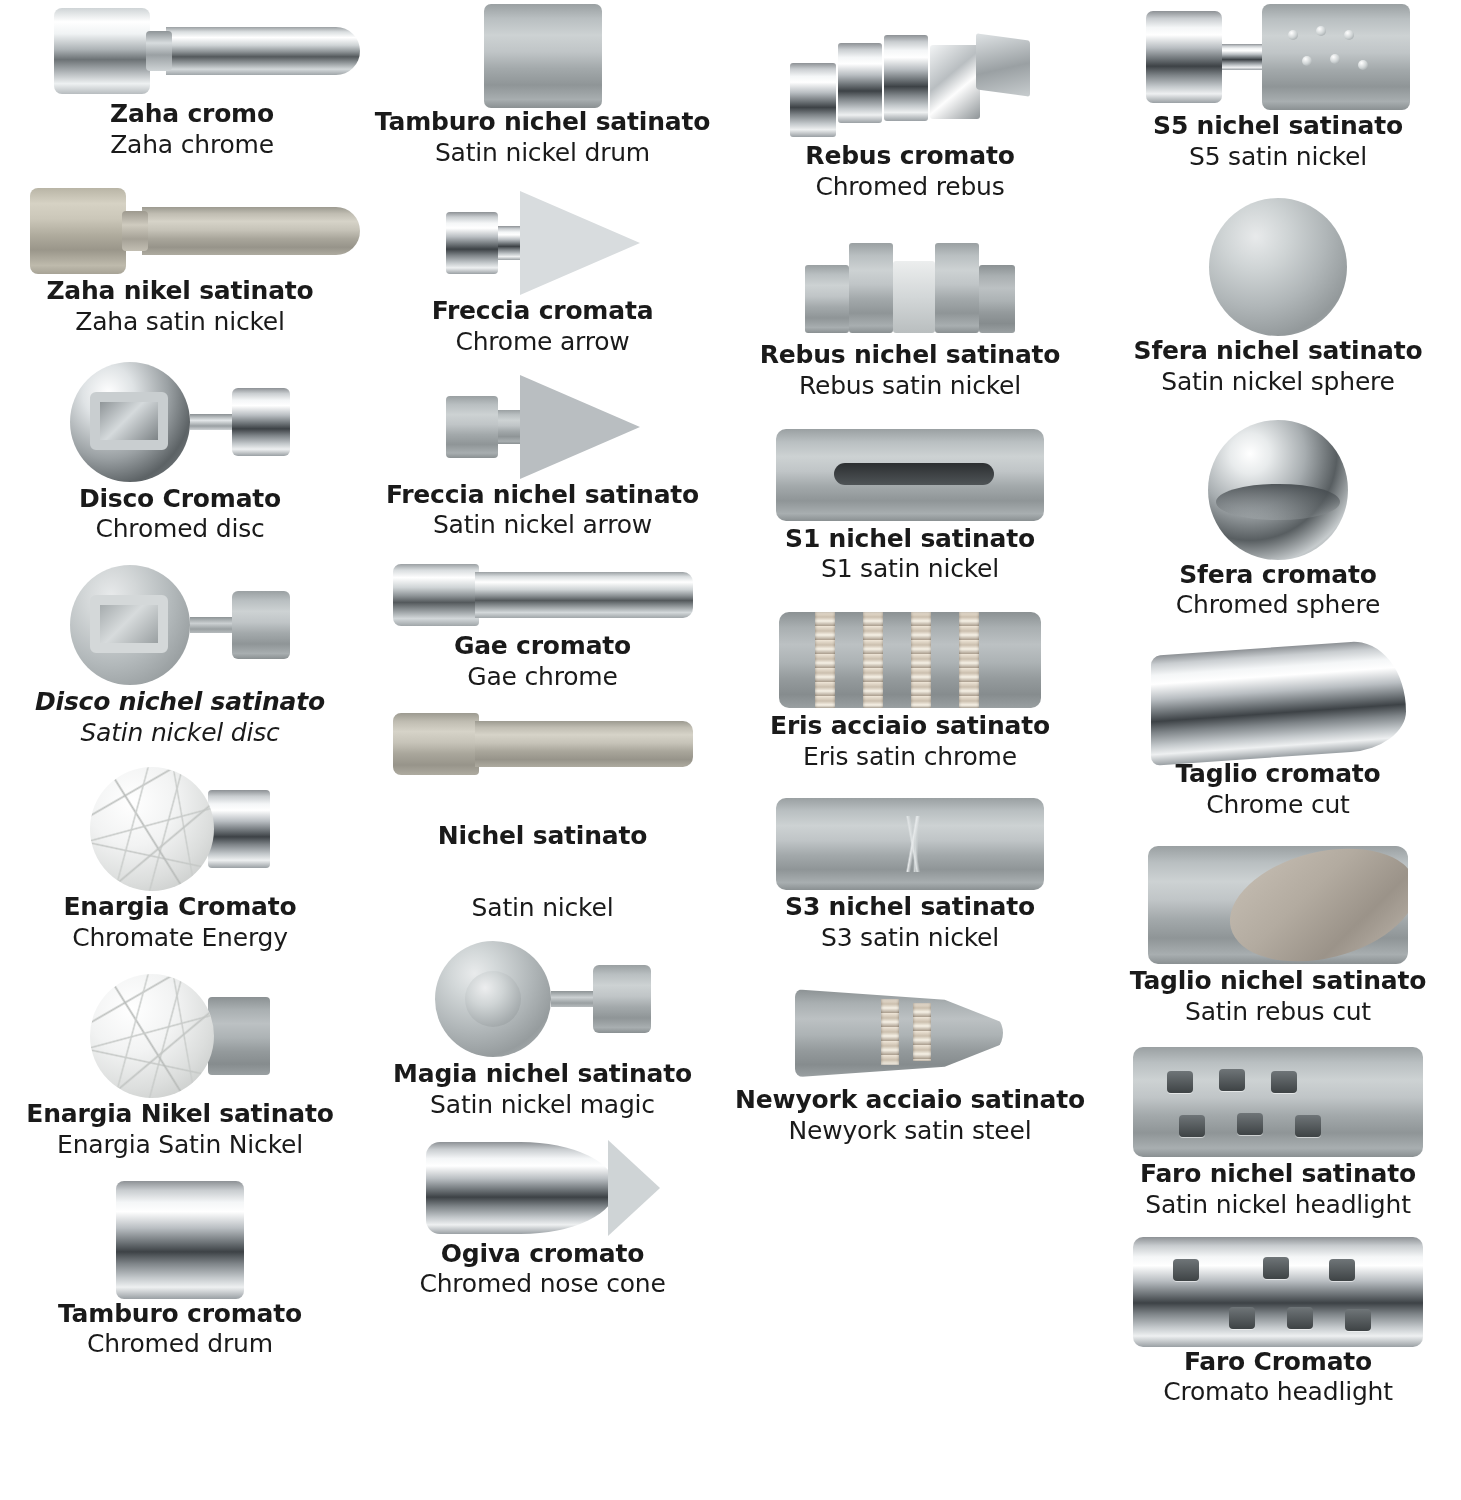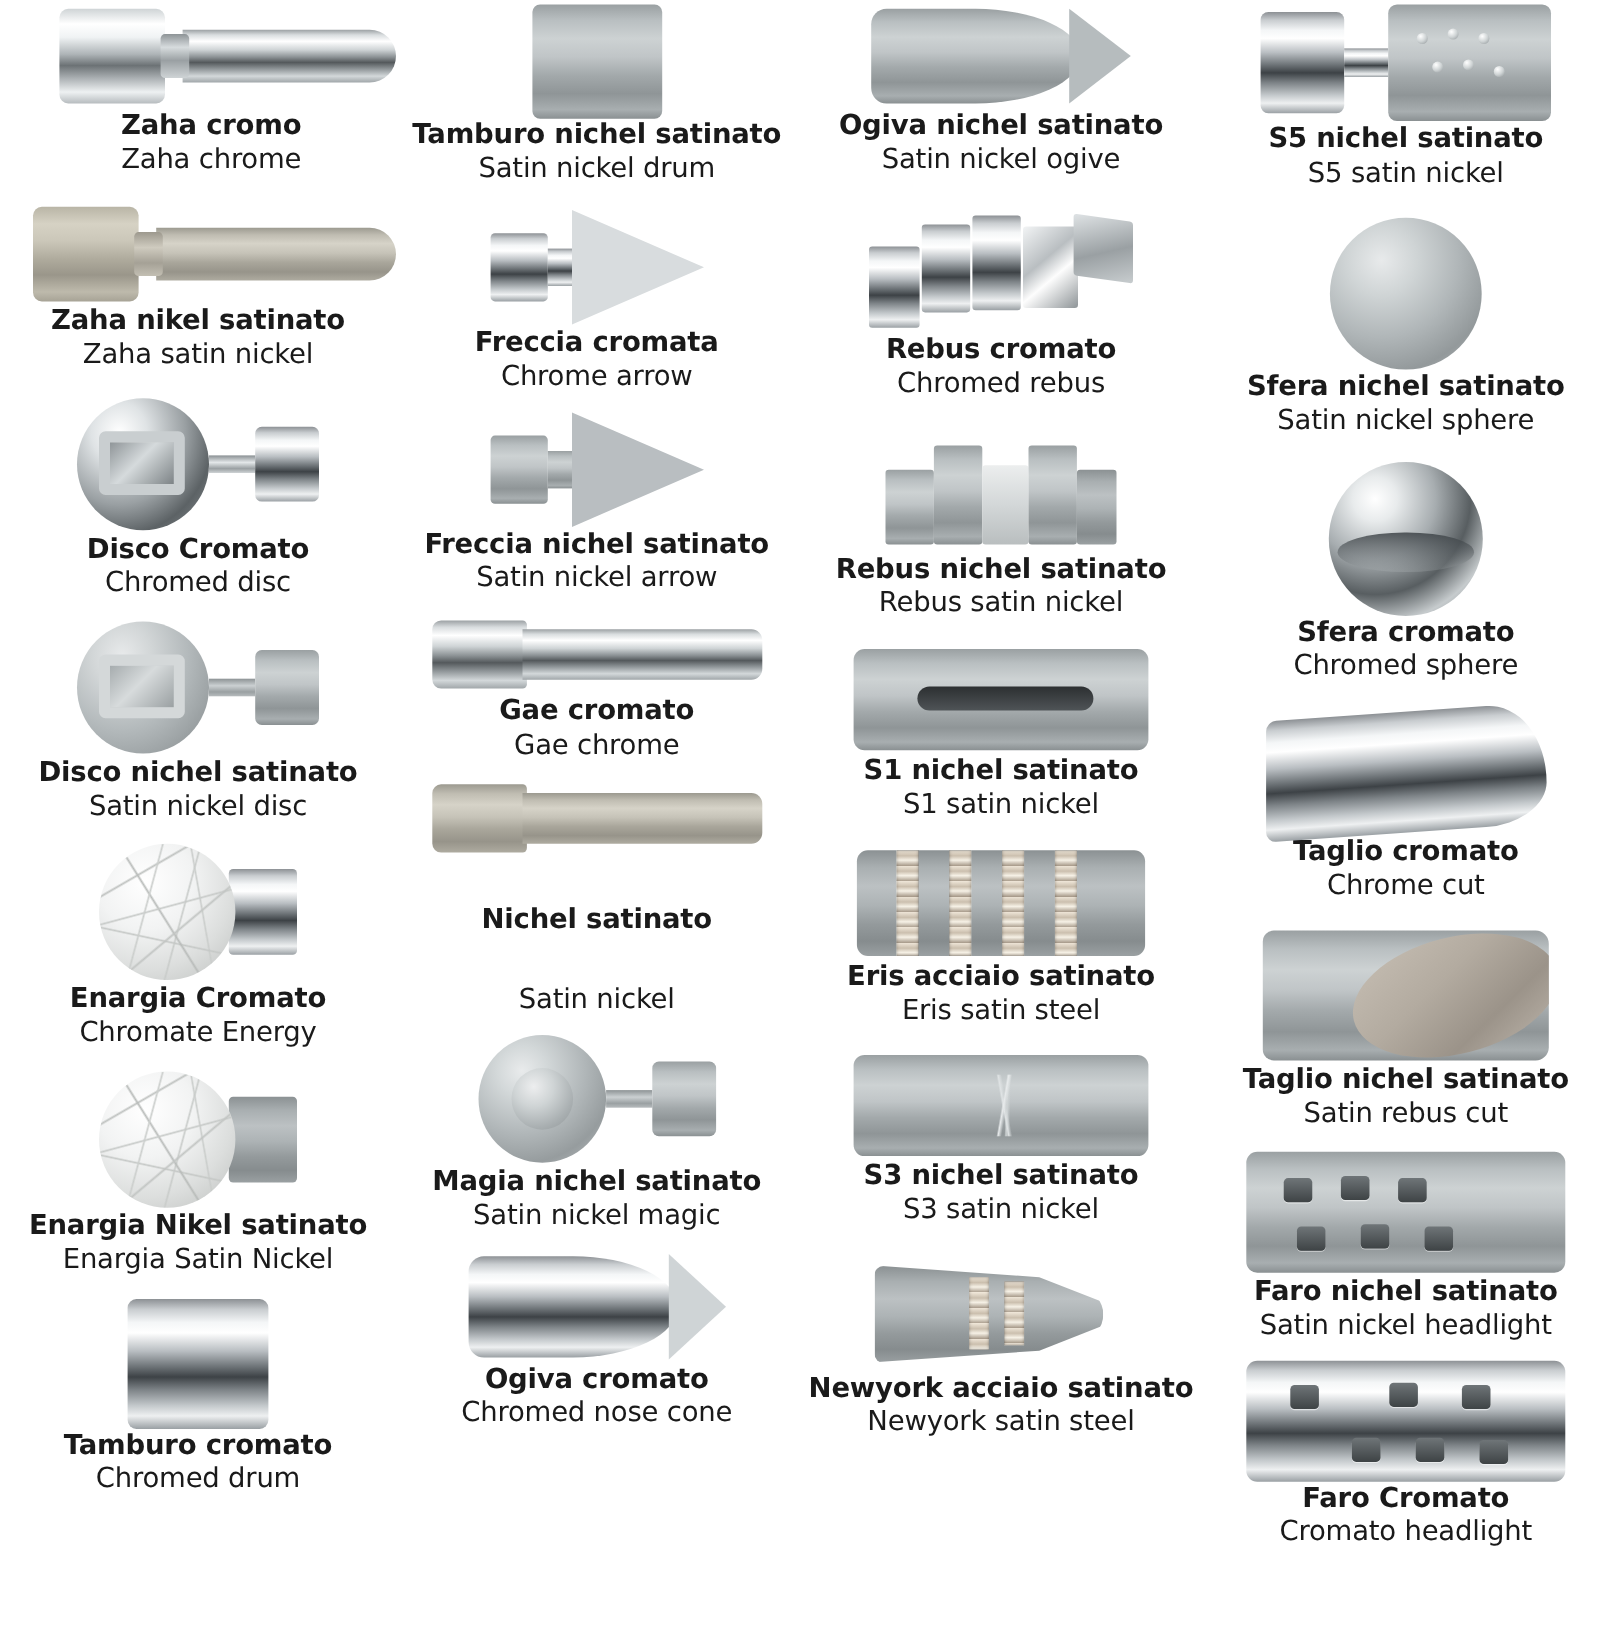--- a/index.html
+++ b/index.html
@@ -308,21 +308,21 @@
               <div class="disc-inner"></div>
             </div>
           <div class="stem"></div>
           <div class="endcap chrome"></div>
         </div>
       </div>
       <div class="name">Disco Cromato</div>
       <div class="sub">Chromed disc</div>
     </div>
 
-    <div class="item" style="margin-top:16px;">
+    <div class="item" style="margin-top:16px;font-style:italic;">
       <div class="art" style="height:126px;">
         <div class="assembly">
           <div class="disc satin-disc">
               <div class="disc-inner" style="border-color:#d4d8d9;background:linear-gradient(135deg,#a6acae,#d7dbdc 45%,#9aa0a2);"></div>
             </div>
           <div class="stem satin-stem"></div>
           <div class="endcap satin"></div>
         </div>
       </div>
       <div class="name">Disco nichel satinato</div>
@@ -440,30 +440,20 @@
         </div>
       </div>
       <div class="name">Ogiva cromato</div>
       <div class="sub">Chromed nose cone</div>
     </div>
 
   </div>
 
   <div class="col">
 
-    <div class="item" style="margin-top:2px;">
-      <div class="art" style="height:98px;">
-        <div style="display:flex;align-items:center;">
-          <div class="ogive satin" style="width:190px;height:86px;border-radius:14px 50% 50% 14px / 14px 50% 50% 14px;"></div>
-          <div class="ogive-tip" style="border-top-width:43px;border-bottom-width:43px;border-left:56px solid #b6bcbe;margin-left:-10px;"></div>
-        </div>
-      </div>
-      <div class="name">Ogiva nichel satinato</div>
-      <div class="sub">Satin nickel ogive</div>
-    </div>
 
     <div class="item" style="margin-top:26px;">
       <div class="art" style="height:116px;">
         <div class="rebus">
           <div class="blk chrome" style="left:0;top:34px;width:46px;height:74px;"></div>
           <div class="blk chrome" style="left:48px;top:14px;width:44px;height:80px;"></div>
           <div class="blk chrome" style="left:94px;top:6px;width:44px;height:86px;"></div>
           <div class="blk" style="left:140px;top:16px;width:50px;height:74px;background:linear-gradient(140deg,#f2f4f5,#b9bec1 40%,#fdfdfd 60%,#8e9497);"></div>
           <div class="blk" style="left:186px;top:8px;width:54px;height:56px;background:linear-gradient(160deg,#dfe3e5,#9aa0a3 55%,#c8cdcf);transform:skewY(8deg);"></div>
         </div>
@@ -499,21 +489,21 @@
     <div class="item" style="margin-top:22px;">
       <div class="art" style="height:104px;">
         <div class="band-tube satin-dark">
           <div class="band" style="left:36px;"></div>
           <div class="band" style="left:84px;"></div>
           <div class="band" style="left:132px;"></div>
           <div class="band" style="left:180px;"></div>
         </div>
       </div>
       <div class="name">Eris acciaio satinato</div>
-      <div class="sub">Eris satin steel</div>
+      <div class="sub">Eris satin chrome</div>
     </div>
 
     <div class="item" style="margin-top:22px;">
       <div class="art" style="height:98px;">
         <div class="tube satin">
           <div class="tube-v"></div>
         </div>
       </div>
       <div class="name">S3 nichel satinato</div>
       <div class="sub">S3 satin nickel</div>

